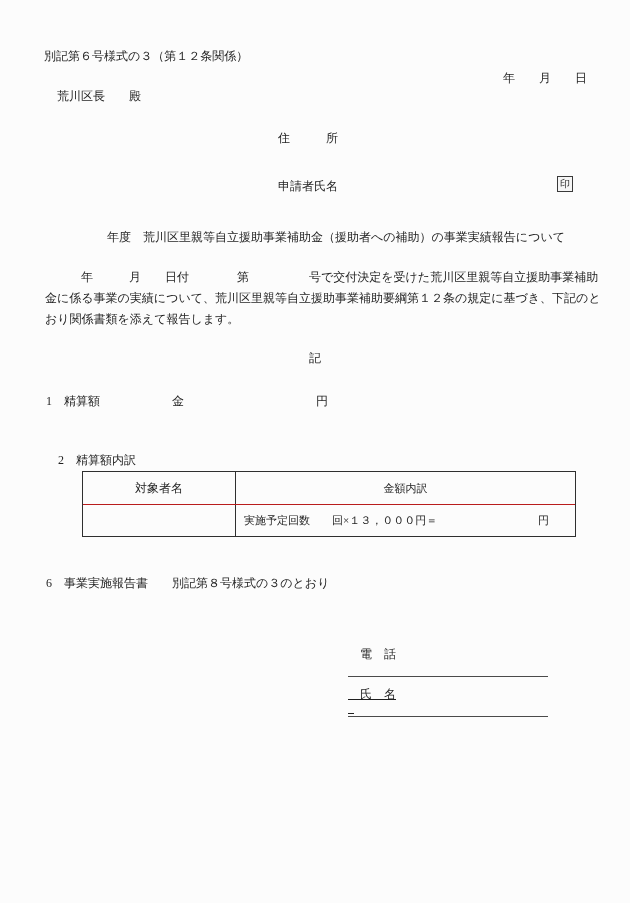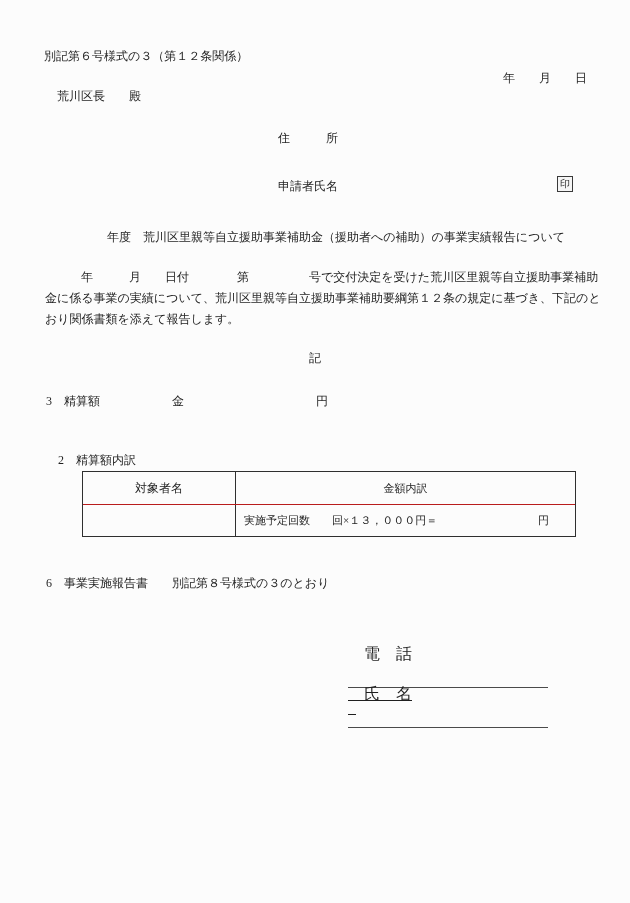--- a/index.html
+++ b/index.html
@@ -60,24 +60,24 @@
   }
   .c2.formula {
     justify-content: space-between;
     padding: 0 26px 0 8px;
     gap: 28px;
   }
   .ufield {
     position: absolute;
     width: 200px;
     border-bottom: 1px solid #4a4a4a;
-    font-size: 16px;
+    font-size: 12px;
     line-height: 14px;
     white-space: pre;
-    padding-bottom: 12px;
+    padding-bottom: 1px;
   }
 </style>
 </head>
 <body>
 
 <div class="page">
 
   <div class="abs" style="left:44px; top:49px;">別記第６号様式の３（第１２条関係）</div>
 
   <div class="abs" style="left:503px; top:71px;">年　　月　　日</div>
@@ -93,21 +93,21 @@
   <div class="abs" style="left:107px; top:230px;">年度　荒川区里親等自立援助事業補助金（援助者への補助）の事業実績報告について</div>
 
   <div>
     <div class="abs" style="left:45px; top:270px;">　　　年　　　月　　日付　　　　第　　　　　号で交付決定を受けた荒川区里親等自立援助事業補助</div>
     <div class="abs" style="left:45px; top:291px;">金に係る事業の実績について、荒川区里親等自立援助事業補助要綱第１２条の規定に基づき、下記のと</div>
     <div class="abs" style="left:45px; top:312px;">おり関係書類を添えて報告します。</div>
   </div>
 
   <div class="abs center-line" style="top:351px;">記</div>
 
-  <div class="abs" style="left:46px; top:394px;">3　精算額　　　　　　金　　　　　　　　　　　円</div>
+  <div class="abs" style="left:46px; top:394px;">1　精算額　　　　　　金　　　　　　　　　　　円</div>
 
   <div class="abs" style="left:58px; top:453px;text-align:right;">2　精算額内訳</div>
 
   <div class="tbl">
     <div class="tbl-row hdr">
       <div class="c1">対象者名</div>
       <div class="c2">金額内訳</div>
     </div>
     <div class="tbl-row dat">
       <div class="c1"></div>

